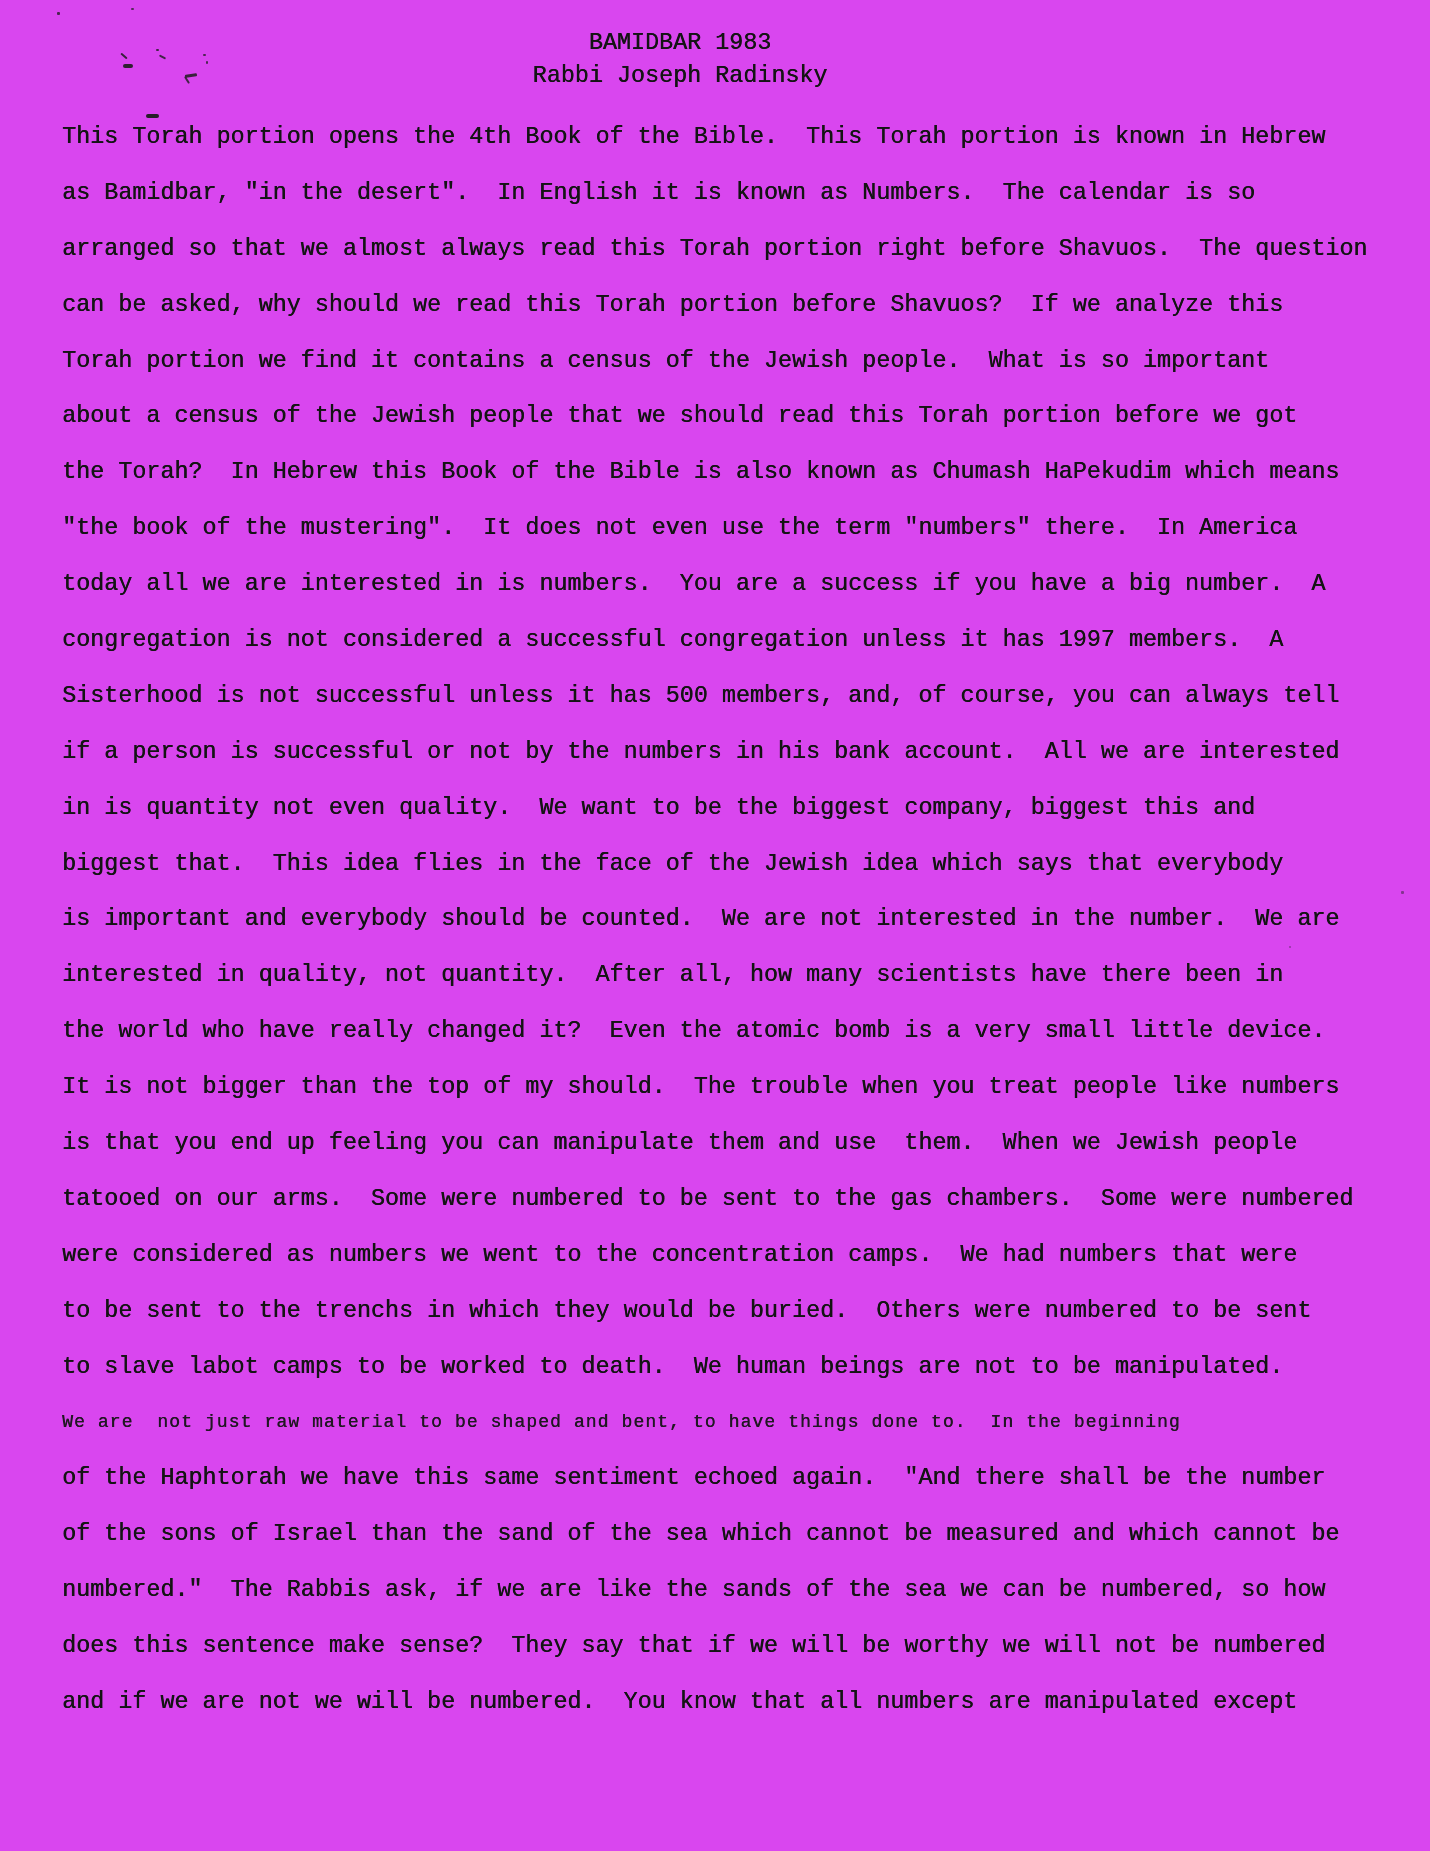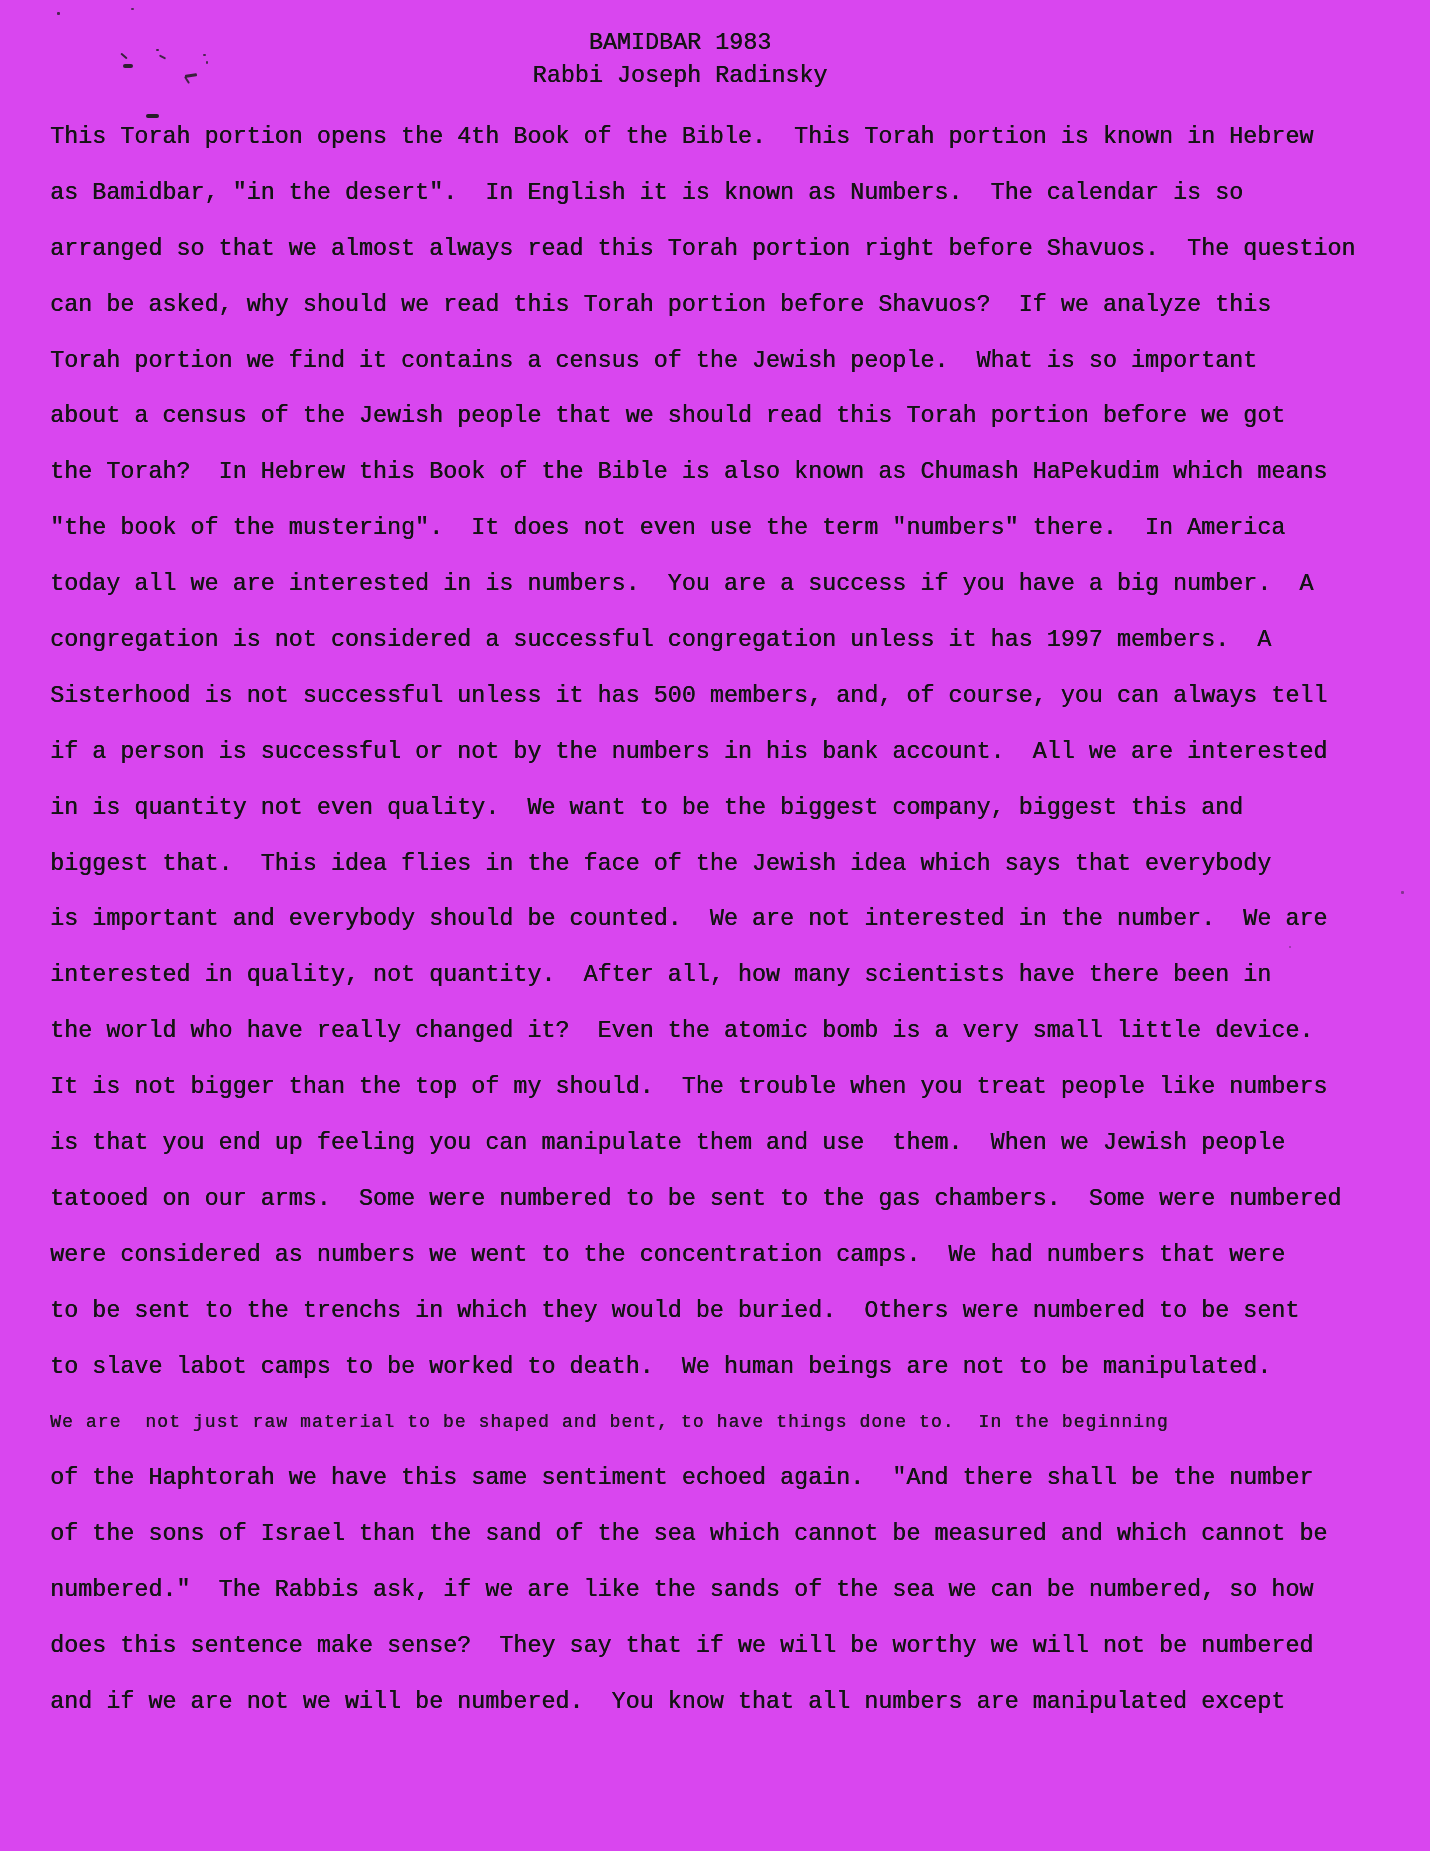--- a/index.html
+++ b/index.html
@@ -22,21 +22,21 @@
     font-size: 23.4px;
     line-height: 34px;
     transform: translateX(-50%);
     text-shadow: 0.4px 0 0 currentColor;
   }
   .header-title { top: 26px; left: 680px; }
   .header-byline { top: 59px; left: 680px; text-align: right; }
   .doc-body {
     position: absolute;
     top: 110px;
-    left: 50px;
+    left: 62px;
     width: 1330px;
   }
   .doc-body .line {
     white-space: pre;
     height: 55.9px;
     line-height: 55.9px;
     font-size: 23.4px;
     text-shadow: 0.4px 0 0 currentColor;
   }
   

